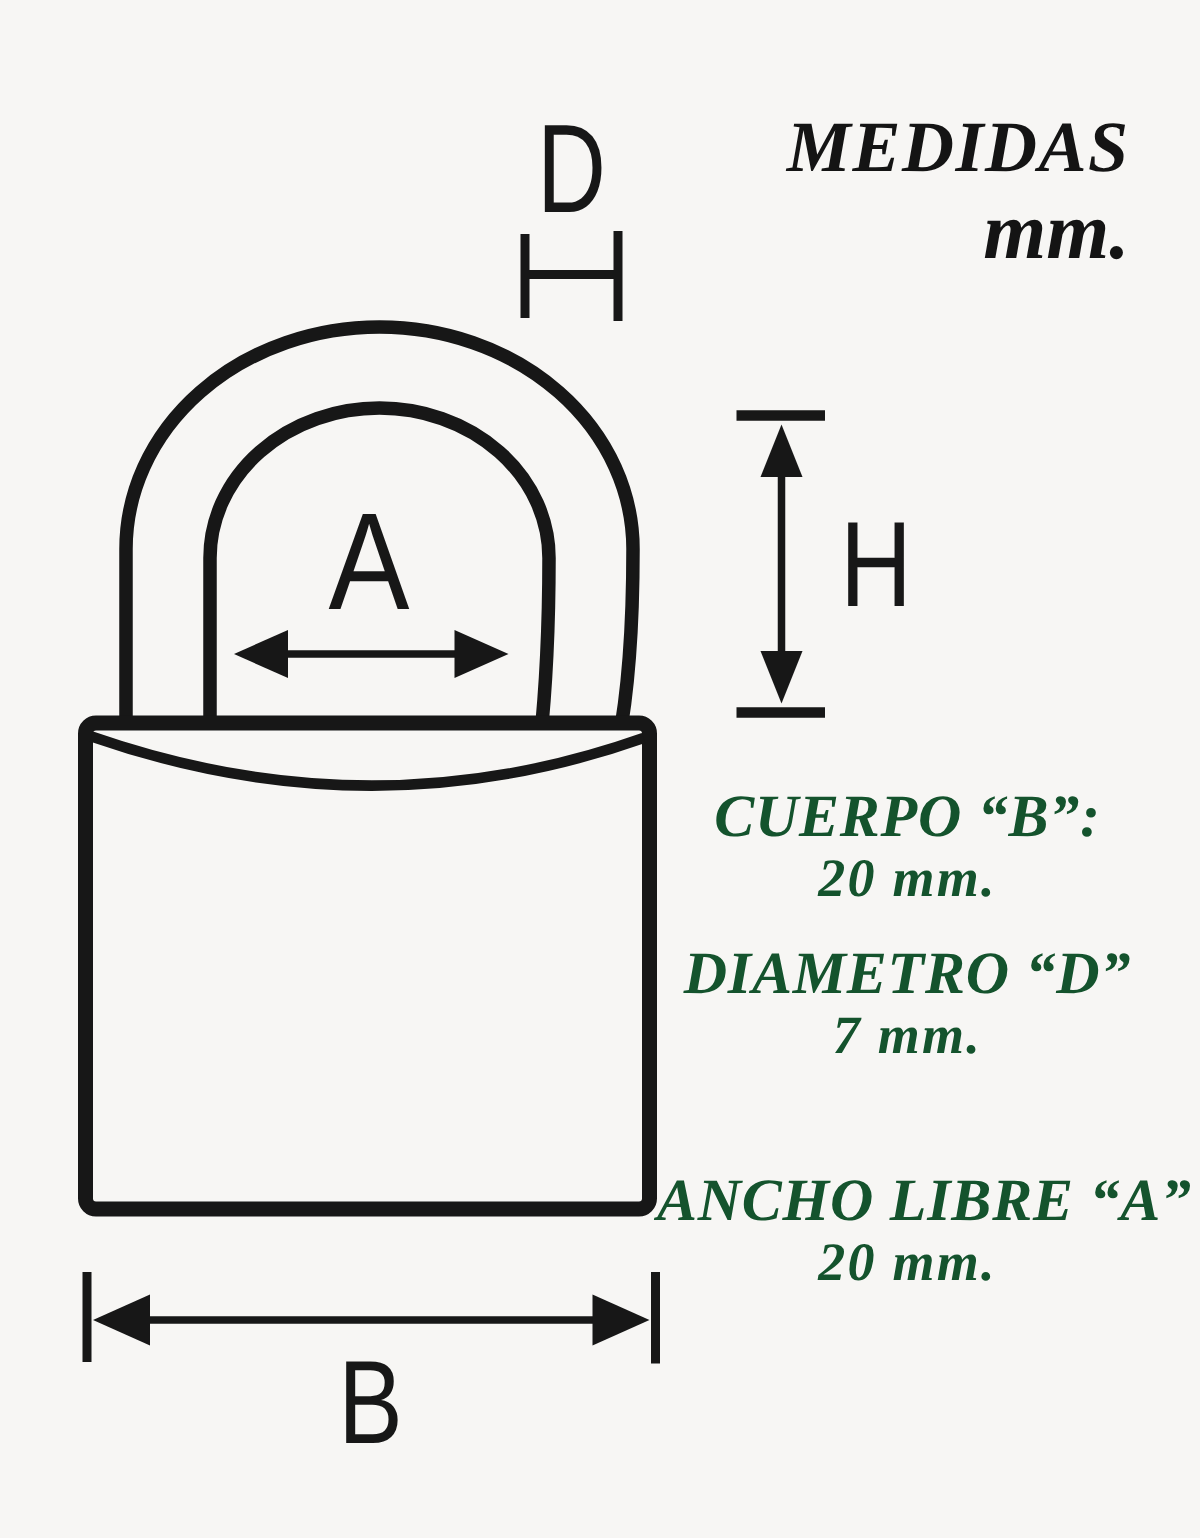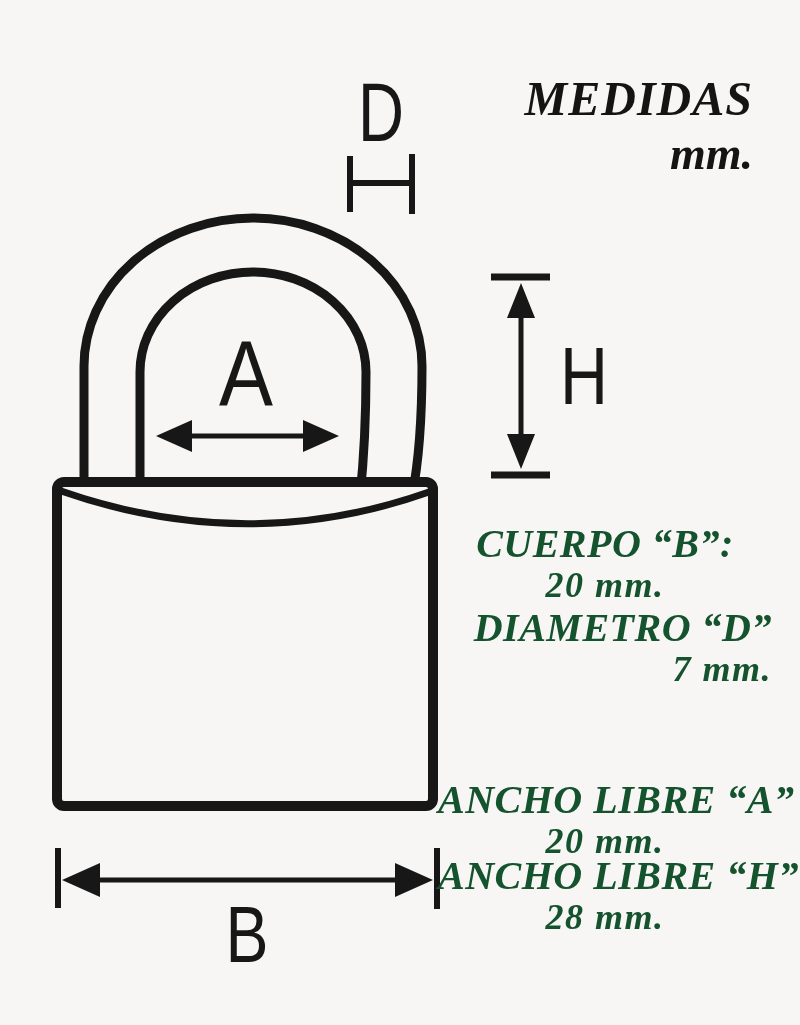--- a/index.html
+++ b/index.html
@@ -22,33 +22,33 @@
   }
   .title-block {
     position: absolute;
     left: 453px; top: 70px; width: 300px;
     text-align: right;
     color: #141414;
     font-weight: bold;
     font-style: italic;
   }
   .title-line { font-size: 48px; line-height: 57px; letter-spacing: 1px; white-space: nowrap; }
-  .title-unit { font-size: 46px; line-height: 54px; margin-left: 50px; white-space: nowrap; }
+  .title-unit { font-size: 54px; line-height: 54px; margin-left: 50px; white-space: nowrap; }
   .spec {
     position: absolute;
     left: 438px; width: 334px;
     text-align: center;
     color: #14532d;
     font-weight: bold;
     font-style: italic;
   }
   .spec-label { font-size: 40px; line-height: 46px; letter-spacing: 0.5px; white-space: nowrap; }
   .spec-value { font-size: 36px; line-height: 44px; margin-top: -4px; letter-spacing: 1.5px; white-space: nowrap; }
   .spec-1 { top: 521px; }
-  .spec-2 { top: 605px; text-align: right; }
+  .spec-2 { top: 626px; }
   .spec-3 { top: 777px; }
   .spec-4 { top: 853px; }
 </style>
 </head>
 <body>
 
 <div class="stage">
 
   <svg class="diagram" viewBox="0 0 800 1025" aria-hidden="true">
 
@@ -104,18 +104,14 @@
     <div class="spec-value">20 mm.</div>
   </div>
   <div class="spec spec-2">
     <div class="spec-label">DIAMETRO “D”</div>
     <div class="spec-value">7 mm.</div>
   </div>
   <div class="spec spec-3">
     <div class="spec-label">ANCHO LIBRE “A”</div>
     <div class="spec-value">20 mm.</div>
   </div>
-  <div class="spec spec-4">
-    <div class="spec-label">ANCHO LIBRE “H”</div>
-    <div class="spec-value">28 mm.</div>
-  </div>
 
 </div>
 
 </body></html>

